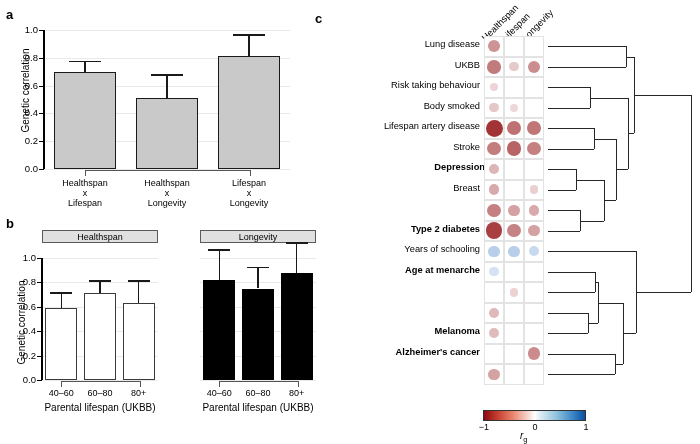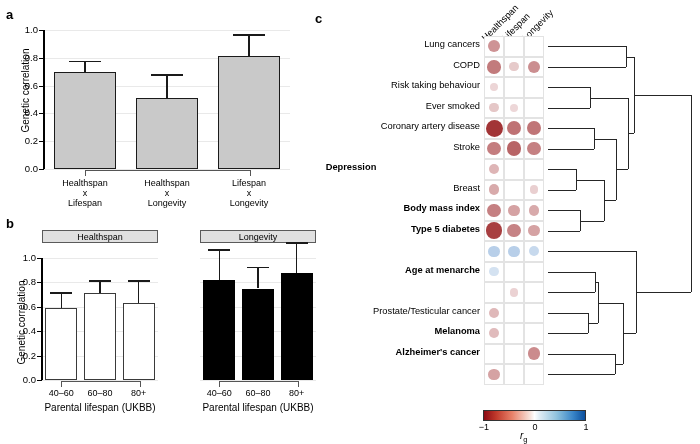--- a/index.html
+++ b/index.html
@@ -157,98 +157,97 @@
     <div class="xlab" style="left:268.66666666666663px;top:164px;width:56px;">80+</div>
     <div class="axis-title" style="left:200px;top:178px;width:116px;text-align:center;">Parental lifespan (UKBB)</div>
   </div>
 
 <div class="panel-letter" style="left:315px;top:11px;">c</div>
 
 <div id="pc-root" style="position:absolute;left:0;top:0;width:700px;height:444px;">
     <div class="collab" style="left:487px;top:33px;">Healthspan</div>
     <div class="collab" style="left:507px;top:33px;">Lifespan</div>
     <div class="collab" style="left:527px;top:33px;">Longevity</div>
-    <div class="rowlab" style="left:234px;top:39.25px;width:246px;">Lung cancers</div>
+    <div class="rowlab" style="left:234px;top:39.25px;width:246px;">Lung disease</div>
     <div class="cell-box" style="left:484px;top:36px;width:20px;height:20.5px;"></div>
     <div class="dot" style="left:487.96px;top:40.21px;width:12.08px;height:12.08px;background:rgb(206,147,149);"></div>
     <div class="cell-box" style="left:504px;top:36px;width:20px;height:20.5px;"></div>
     <div class="cell-box" style="left:524px;top:36px;width:20px;height:20.5px;"></div>
-    <div class="rowlab" style="left:234px;top:59.75px;width:246px;">COPD</div>
+    <div class="rowlab" style="left:234px;top:59.75px;width:246px;">UKBB</div>
     <div class="cell-box" style="left:484px;top:56.5px;width:20px;height:20.5px;"></div>
     <div class="dot" style="left:487.24px;top:59.99px;width:13.52px;height:13.52px;background:rgb(194,123,124);"></div>
     <div class="cell-box" style="left:504px;top:56.5px;width:20px;height:20.5px;"></div>
     <div class="dot" style="left:509.48px;top:62.230000000000004px;width:9.04px;height:9.04px;background:rgb(230,202,202);"></div>
     <div class="cell-box" style="left:524px;top:56.5px;width:20px;height:20.5px;"></div>
     <div class="dot" style="left:527.8px;top:60.55px;width:12.4px;height:12.4px;background:rgb(203,142,144);"></div>
     <div class="rowlab" style="left:234px;top:80.25px;width:246px;">Risk taking behaviour</div>
     <div class="cell-box" style="left:484px;top:77px;width:20px;height:20.5px;"></div>
     <div class="dot" style="left:489.8px;top:83.05px;width:8.4px;height:8.4px;background:rgb(236,213,214);"></div>
     <div class="cell-box" style="left:504px;top:77px;width:20px;height:20.5px;"></div>
     <div class="cell-box" style="left:524px;top:77px;width:20px;height:20.5px;"></div>
-    <div class="rowlab" style="left:234px;top:100.75px;width:246px;">Ever smoked</div>
+    <div class="rowlab" style="left:234px;top:100.75px;width:246px;">Body smoked</div>
     <div class="cell-box" style="left:484px;top:97.5px;width:20px;height:20.5px;"></div>
     <div class="dot" style="left:489.4px;top:103.15px;width:9.2px;height:9.2px;background:rgb(229,199,199);"></div>
     <div class="cell-box" style="left:504px;top:97.5px;width:20px;height:20.5px;"></div>
     <div class="dot" style="left:509.88px;top:103.63px;width:8.24px;height:8.24px;background:rgb(237,215,216);"></div>
     <div class="cell-box" style="left:524px;top:97.5px;width:20px;height:20.5px;"></div>
-    <div class="rowlab" style="left:234px;top:121.25px;width:246px;">Coronary artery disease</div>
+    <div class="rowlab" style="left:234px;top:121.25px;width:246px;">Lifespan artery disease</div>
     <div class="cell-box" style="left:484px;top:118px;width:20px;height:20.5px;"></div>
     <div class="dot" style="left:485.5px;top:119.75px;width:17px;height:17px;background:rgb(162,52,54);"></div>
     <div class="cell-box" style="left:504px;top:118px;width:20px;height:20.5px;"></div>
     <div class="dot" style="left:507px;top:121.25px;width:14px;height:14px;background:rgb(191,114,116);"></div>
     <div class="cell-box" style="left:524px;top:118px;width:20px;height:20.5px;"></div>
     <div class="dot" style="left:527.08px;top:121.33px;width:13.84px;height:13.84px;background:rgb(192,117,119);"></div>
     <div class="rowlab" style="left:234px;top:141.75px;width:246px;">Stroke</div>
     <div class="cell-box" style="left:484px;top:138.5px;width:20px;height:20.5px;"></div>
     <div class="dot" style="left:487.32px;top:142.07px;width:13.36px;height:13.36px;background:rgb(196,125,127);"></div>
     <div class="cell-box" style="left:504px;top:138.5px;width:20px;height:20.5px;"></div>
     <div class="dot" style="left:506.6px;top:141.35px;width:14.8px;height:14.8px;background:rgb(184,100,102);"></div>
     <div class="cell-box" style="left:524px;top:138.5px;width:20px;height:20.5px;"></div>
     <div class="dot" style="left:527.4px;top:142.15px;width:13.2px;height:13.2px;background:rgb(197,128,130);"></div>
-    <div class="rowlab bold" style="left:228px;top:162.25px;width:246px;text-align:center;">Depression</div>
+    <div class="rowlab bold" style="left:239px;top:162.25px;width:246px;">Depression</div>
     <div class="cell-box" style="left:484px;top:159px;width:20px;height:20.5px;"></div>
     <div class="dot" style="left:488.92px;top:164.17px;width:10.16px;height:10.16px;background:rgb(222,181,182);"></div>
     <div class="cell-box" style="left:504px;top:159px;width:20px;height:20.5px;"></div>
     <div class="cell-box" style="left:524px;top:159px;width:20px;height:20.5px;"></div>
     <div class="rowlab" style="left:234px;top:182.75px;width:246px;">Breast</div>
     <div class="cell-box" style="left:484px;top:179.5px;width:20px;height:20.5px;"></div>
     <div class="dot" style="left:488.6px;top:184.35px;width:10.8px;height:10.8px;background:rgb(216,170,171);"></div>
     <div class="cell-box" style="left:504px;top:179.5px;width:20px;height:20.5px;"></div>
     <div class="cell-box" style="left:524px;top:179.5px;width:20px;height:20.5px;"></div>
     <div class="dot" style="left:529.64px;top:185.39px;width:8.72px;height:8.72px;background:rgb(233,207,208);"></div>
-    <div class="rowlab bold" style="left:234px;top:203.25px;width:246px;">Body mass index</div>
     <div class="cell-box" style="left:484px;top:200px;width:20px;height:20.5px;"></div>
     <div class="dot" style="left:487.4px;top:203.65px;width:13.2px;height:13.2px;background:rgb(197,128,130);"></div>
     <div class="cell-box" style="left:504px;top:200px;width:20px;height:20.5px;"></div>
     <div class="dot" style="left:508.36px;top:204.61px;width:11.280000000000001px;height:11.280000000000001px;background:rgb(213,162,163);"></div>
     <div class="cell-box" style="left:524px;top:200px;width:20px;height:20.5px;"></div>
     <div class="dot" style="left:528.6px;top:204.85px;width:10.8px;height:10.8px;background:rgb(216,170,171);"></div>
-    <div class="rowlab bold" style="left:234px;top:223.75px;width:246px;">Type 5 diabetes</div>
+    <div class="rowlab bold" style="left:234px;top:223.75px;width:246px;">Type 2 diabetes</div>
     <div class="cell-box" style="left:484px;top:220.5px;width:20px;height:20.5px;"></div>
     <div class="dot" style="left:485.56px;top:222.31px;width:16.880000000000003px;height:16.880000000000003px;background:rgb(168,63,65);"></div>
     <div class="cell-box" style="left:504px;top:220.5px;width:20px;height:20.5px;"></div>
     <div class="dot" style="left:507.48px;top:224.23px;width:13.04px;height:13.04px;background:rgb(198,131,133);"></div>
     <div class="cell-box" style="left:524px;top:220.5px;width:20px;height:20.5px;"></div>
     <div class="dot" style="left:528.36px;top:225.11px;width:11.280000000000001px;height:11.280000000000001px;background:rgb(213,162,163);"></div>
+    <div class="rowlab" style="left:234px;top:244.25px;width:246px;">Years of schooling</div>
     <div class="cell-box" style="left:484px;top:241px;width:20px;height:20.5px;"></div>
     <div class="dot" style="left:488.36px;top:245.61px;width:11.280000000000001px;height:11.280000000000001px;background:rgb(184,207,233);"></div>
     <div class="cell-box" style="left:504px;top:241px;width:20px;height:20.5px;"></div>
     <div class="dot" style="left:508.36px;top:245.61px;width:11.280000000000001px;height:11.280000000000001px;background:rgb(184,207,233);"></div>
     <div class="cell-box" style="left:524px;top:241px;width:20px;height:20.5px;"></div>
     <div class="dot" style="left:528.92px;top:246.17px;width:10.16px;height:10.16px;background:rgb(199,217,237);"></div>
     <div class="rowlab bold" style="left:234px;top:264.75px;width:246px;">Age at menarche</div>
     <div class="cell-box" style="left:484px;top:261.5px;width:20px;height:20.5px;"></div>
     <div class="dot" style="left:489.4px;top:267.15px;width:9.2px;height:9.2px;background:rgb(212,226,241);"></div>
     <div class="cell-box" style="left:504px;top:261.5px;width:20px;height:20.5px;"></div>
     <div class="cell-box" style="left:524px;top:261.5px;width:20px;height:20.5px;"></div>
     <div class="cell-box" style="left:484px;top:282px;width:20px;height:20.5px;"></div>
     <div class="cell-box" style="left:504px;top:282px;width:20px;height:20.5px;"></div>
     <div class="dot" style="left:509.72px;top:287.97px;width:8.56px;height:8.56px;background:rgb(235,210,211);"></div>
     <div class="cell-box" style="left:524px;top:282px;width:20px;height:20.5px;"></div>
-    <div class="rowlab" style="left:234px;top:305.75px;width:246px;">Prostate/Testicular cancer</div>
     <div class="cell-box" style="left:484px;top:302.5px;width:20px;height:20.5px;"></div>
     <div class="dot" style="left:489px;top:307.75px;width:10px;height:10px;background:rgb(223,184,185);"></div>
     <div class="cell-box" style="left:504px;top:302.5px;width:20px;height:20.5px;"></div>
     <div class="cell-box" style="left:524px;top:302.5px;width:20px;height:20.5px;"></div>
     <div class="rowlab bold" style="left:234px;top:326.25px;width:246px;">Melanoma</div>
     <div class="cell-box" style="left:484px;top:323px;width:20px;height:20.5px;"></div>
     <div class="dot" style="left:489.08px;top:328.33px;width:9.84px;height:9.84px;background:rgb(224,187,188);"></div>
     <div class="cell-box" style="left:504px;top:323px;width:20px;height:20.5px;"></div>
     <div class="cell-box" style="left:524px;top:323px;width:20px;height:20.5px;"></div>
     <div class="rowlab bold" style="left:234px;top:346.75px;width:246px;">Alzheimer's cancer</div>

